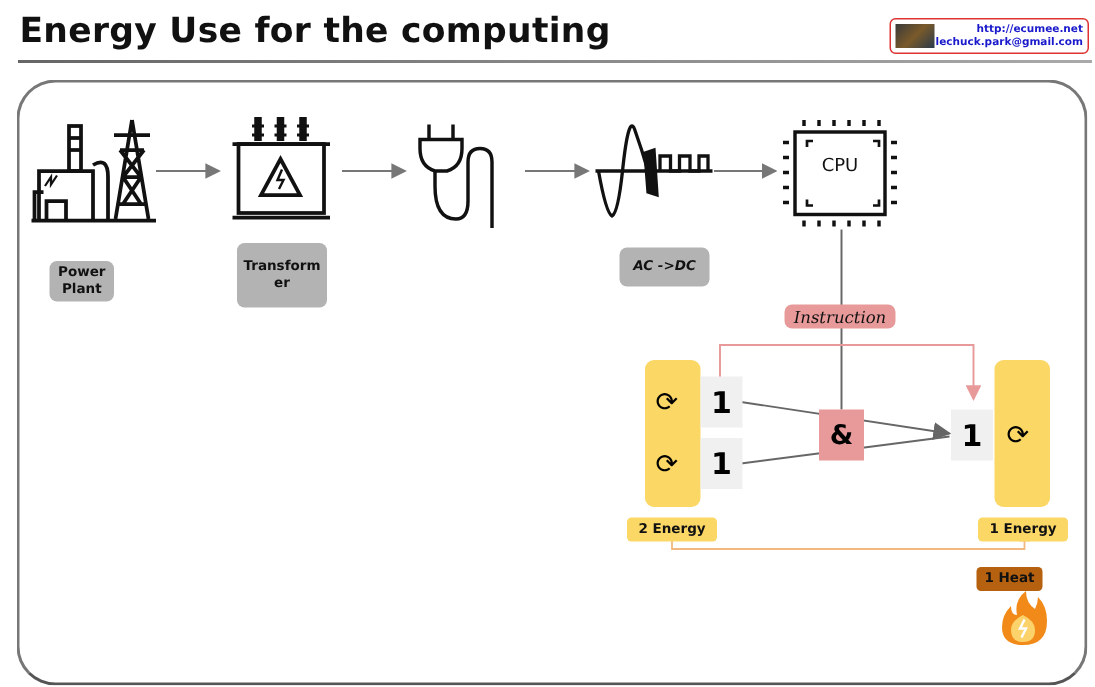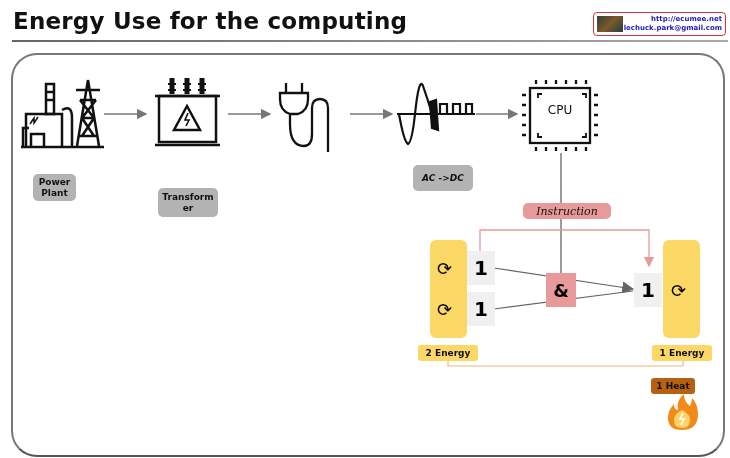--- a/index.html
+++ b/index.html
@@ -106,25 +106,25 @@
   <path d="M448,360 V366 H683 V355" fill="none" stroke="#f2b880" stroke-width="1.2" marker-end="url(#ao)"></path>
 
   <g>
     <path d="M682,430 q-14,0 -14,-12 q0,-8 6,-14 q0,6 4,6 q-2,-10 6,-16 q0,8 6,12 q2,-4 2,-8 q6,6 6,16 q0,16 -16,16 Z" fill="#f28a1a"></path>
     <path d="M682,428 q-8,0 -8,-8 q0,-6 8,-10 q8,4 8,10 q0,8 -8,8 Z" fill="#fcd36a"></path>
     <path d="M683,413 l-3,6 h4 l-3,6" stroke="#fff" stroke-width="1.6" fill="none"></path>
   </g>
 </svg>
 
 <div class="lbl" style="left:33px;top:162px;width:43px;height:27px;margin-top:12px;">Power Plant</div>
-<div class="lbl" style="left:158px;top:162px;width:60px;height:29px;margin-top:26px;">Transform er</div>
+<div class="lbl" style="left:158px;top:162px;width:60px;height:43px;">Transform er</div>
 <div class="lbl" style="left:413px;top:165px;width:60px;height:26px;font-style:italic;">AC -&gt;DC</div>
 <div style="position:absolute;left:536px;top:103px;width:48px;text-align:center;font-size:12px;color:#111;">CPU</div>
 
-<div class="lbl" style="left:523px;top:203px;width:88px;height:16px;background:#e89a9a;font-style:italic;font-weight:normal;font-family:'DejaVu Serif',serif;font-size:11px;">Instruction</div>
+<div class="lbl" style="left:523px;top:203px;width:74px;height:16px;background:#e89a9a;font-style:italic;font-weight:normal;font-family:'DejaVu Serif',serif;font-size:11px;">Instruction</div>
 
 <div class="ybar" style="left:430px;top:240px;width:37px;height:98px;"></div>
 <div class="ybar" style="left:663px;top:240px;width:37px;height:98px;"></div>
 
 <div style="position:absolute;left:437px;top:258px;font-size:18px;">⟳</div>
 <div style="position:absolute;left:437px;top:299px;font-size:18px;">⟳</div>
 <div style="position:absolute;left:671px;top:280px;font-size:18px;">⟳</div>
 
 <div class="gate" style="left:467px;top:251px;width:28px;height:34px;background:#f0f0f0;font-size:20px;">1</div>
 <div class="gate" style="left:467px;top:292px;width:28px;height:34px;background:#f0f0f0;font-size:20px;">1</div>

